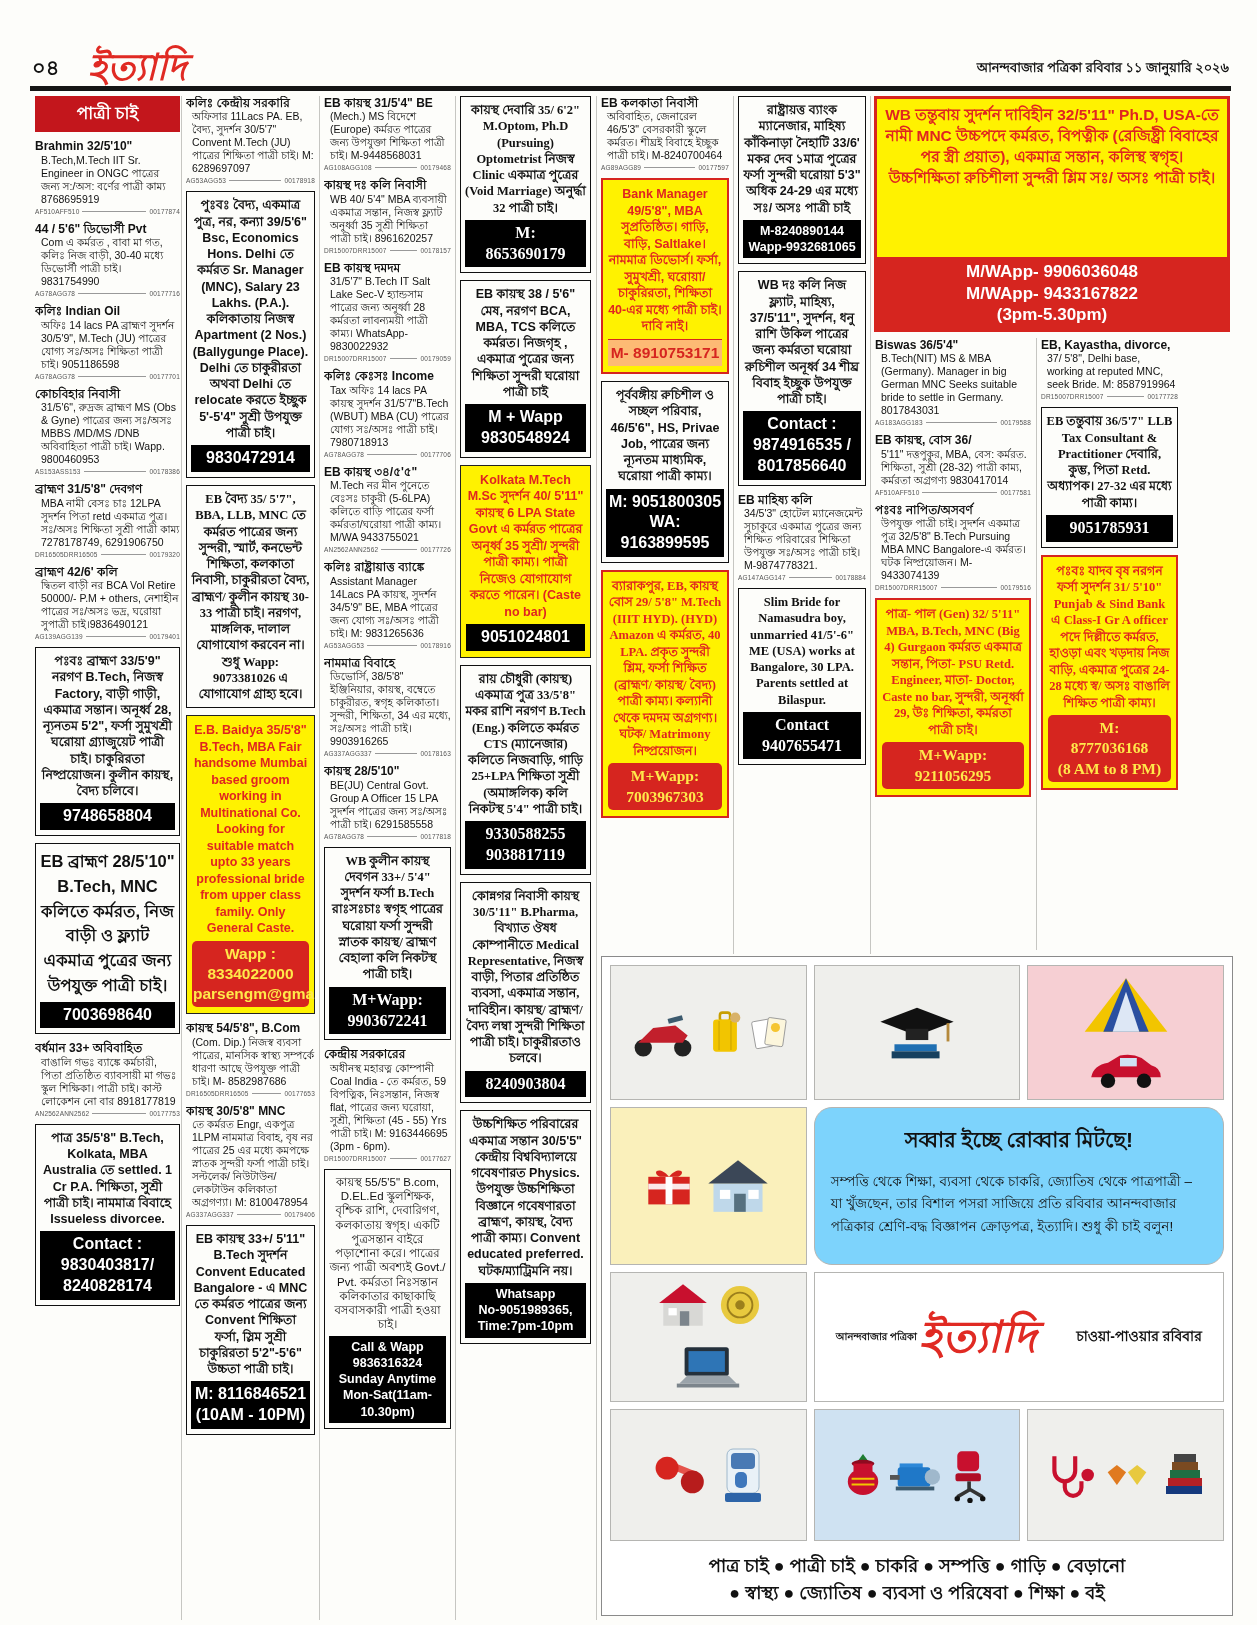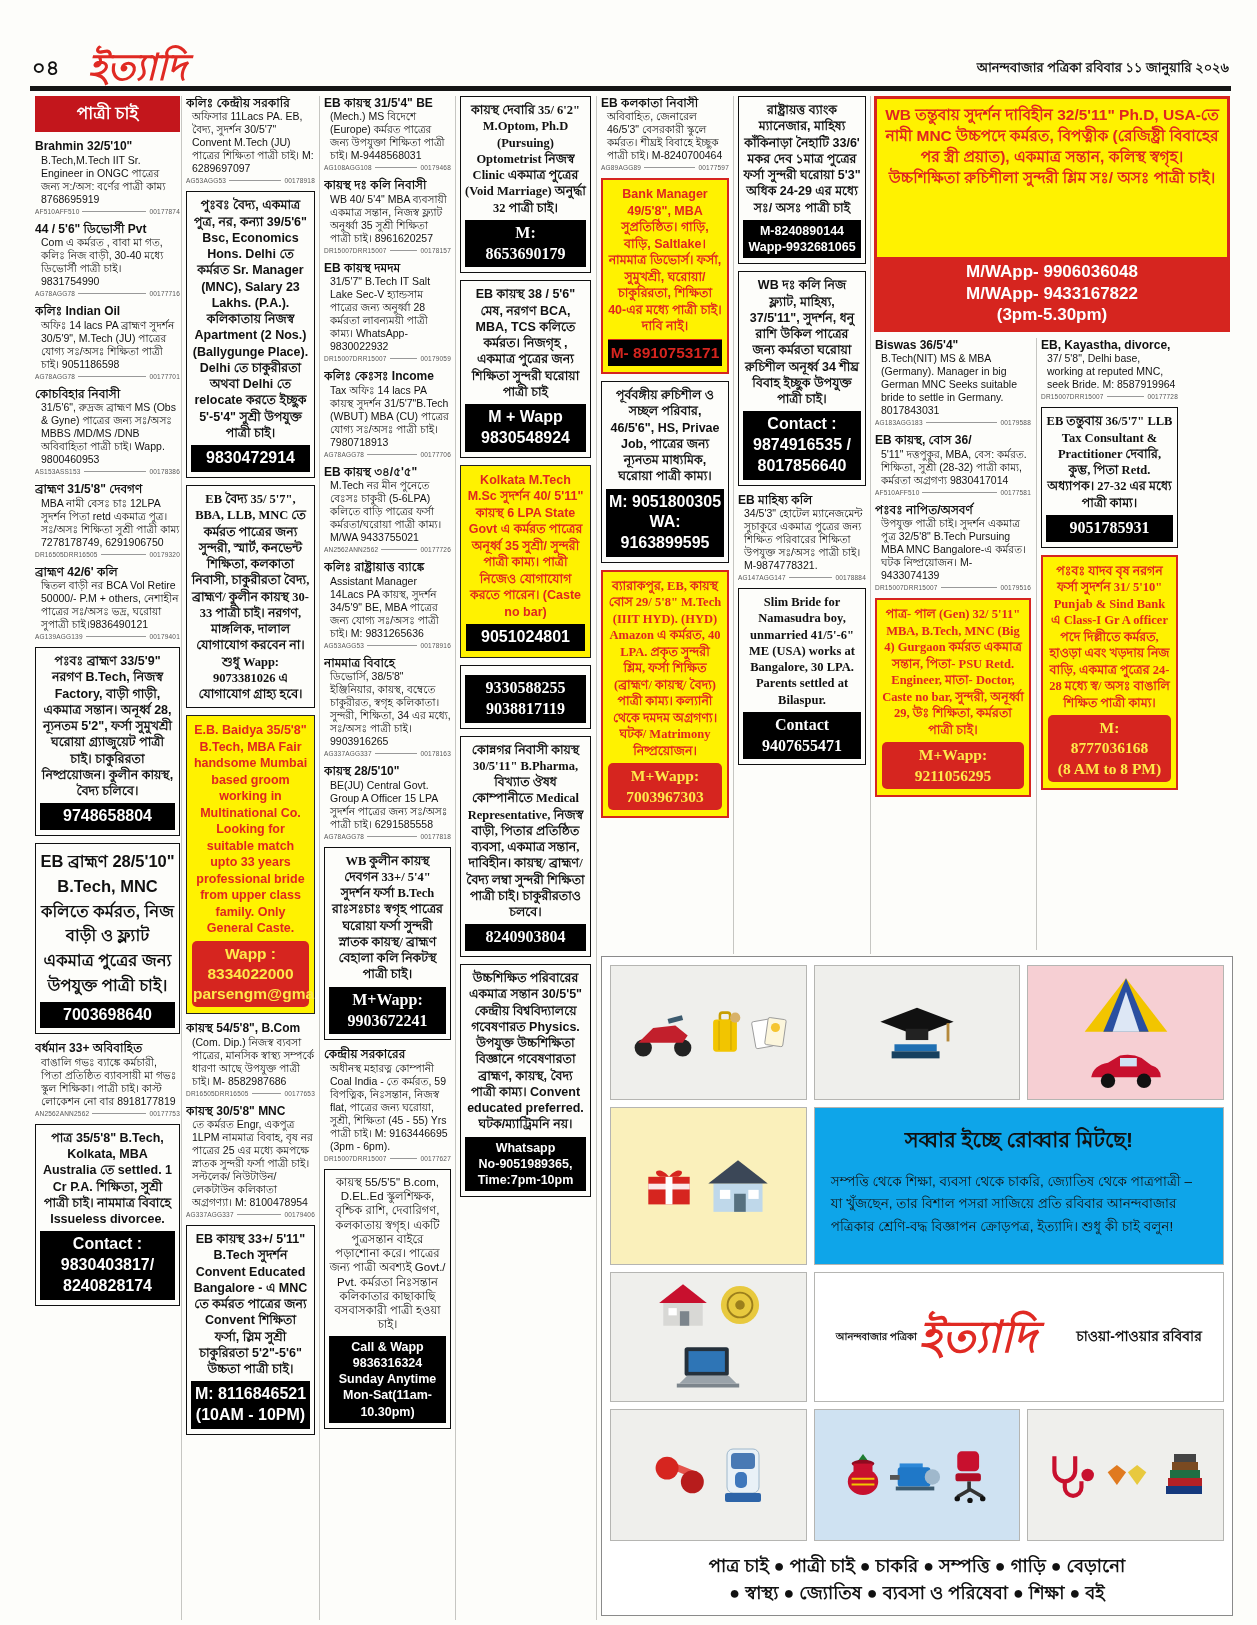--- a/index.html
+++ b/index.html
@@ -30,39 +30,39 @@
   .lg .ad-body{font-size:16.5px;font-weight:800;line-height:1.5;}
   .serif{font-family:"Liberation Serif",serif;}
   .yellow{background:#FFF200;border:1.5px solid #222;padding:6px 5px;text-align:center;}
   .yellow .ad-body{color:#E02520;font-weight:800;font-size:12.5px;line-height:1.32;}
   .red-border{border:2.5px solid #D6251F;}
   .section-head .ad-title{background:#C3161C;color:#fff;text-align:center;font-size:17px;padding:8px 4px;}
   .ad-banner{display:block;background:#000;color:#fff;font-weight:800;font-size:12.5px;line-height:1.3;
              text-align:center;padding:3px 1px;margin-top:4px;white-space:pre-line;}
   .ad-banner.xl{font-size:16px;}
   .ad-banner.red{background:#D6251F;color:#FFE94A;border-radius:5px;font-size:15.5px;}
-  .ad-banner.white-red{background:#000000;color:#D6251F;font-size:15.5px;border-top:1px solid #D6251F;}
+  .ad-banner.white-red{background:#fdba74;color:#D6251F;font-size:15.5px;border-top:1px solid #D6251F;}
 
   
   .featured{position:absolute;left:874px;top:96px;width:356px;height:236px;background:#FFF200;
             border:3px solid #D6251F;box-sizing:border-box;display:flex;flex-direction:column;}
   .f-body{flex:1;color:#E02520;font-weight:800;font-size:15.5px;line-height:1.35;text-align:center;padding:6px 8px;}
   .f-banner{background:#D6251F;color:#fff;font-weight:700;font-size:17px;line-height:1.25;text-align:center;
             padding:4px 2px;white-space:pre-line;}
 
   
   .promo{position:absolute;left:601px;top:956px;width:632px;height:660px;background:#fff;
          border:1.6px solid #8a8a8a;box-sizing:border-box;padding:8px;z-index:5;}
   .promo-grid{display:grid;height:100%;grid-template-columns:1fr 1.05fr 1fr;
               grid-template-rows:135px 158px 130px 132px 1fr;gap:7px;
               grid-template-areas:"a b c" "d e e" "f g g" "h i j" "k k k";}
   .tile{border:1px solid #b5b5b2;background:#efefec;display:flex;align-items:center;justify-content:center;
         gap:8px;flex-wrap:wrap;padding:5px;box-sizing:border-box;overflow:hidden;}
   .t-a{grid-area:a}.t-b{grid-area:b}.t-c{grid-area:c;background:#f6cfd3}.t-d{grid-area:d;background:#faf0bb}
-  .t-e{grid-area:e;background:#0ea5e9;display:block;padding:12px 16px;}
+  .t-e{grid-area:e;background:#7dd3fc;display:block;padding:12px 16px;border-radius:18px;}
   .t-f{grid-area:f}.t-g{grid-area:g;background:#fff;flex-direction:row;gap:2px;}
   .t-h{grid-area:h}.t-i{grid-area:i;background:#cfe2f2}.t-j{grid-area:j}
   .t-k{grid-area:k;border:none;background:#fff;}
   .promo-headline{font-size:21px;font-weight:800;text-align:center;margin:4px 0 12px 0;}
   .promo-body{font-size:13.5px;line-height:1.65;text-align:left;}
   .logo-top{font-size:10px;font-weight:700;}
   .logo-main{font-size:44px;font-weight:800;font-style:italic;color:#E02A23;line-height:1.05;}
   .logo-tagline{font-size:14px;font-weight:700;margin-left:38px;}
   .promo-categories{font-size:18px;font-weight:800;text-align:center;white-space:pre-line;line-height:1.5;}
   .ic{display:inline-block;line-height:0;}
@@ -391,20 +391,21 @@
 
   <div class="ad yellow">
 
     <div class="ad-body">Kolkata M.Tech M.Sc সুদর্শন 40/ 5'11" কায়স্থ 6 LPA State Govt এ কর্মরত পাত্রের অনূর্ধ্ব 35 সুশ্রী/ সুন্দরী পাত্রী কাম্য। পাত্রী নিজেও যোগাযোগ করতে পারেন। (Caste no bar)</div>
     <div class="ad-banner xl">9051024801</div>
 
   </div>
 
   <div class="ad box md serif">
 
+    <div class="ad-body">রায় চৌধুরী (কায়স্থ) একমাত্র পুত্র 33/5'8" মকর রাশি নরগণ B.Tech (Eng.) কলিতে কর্মরত CTS (ম্যানেজার) কলিতে নিজবাড়ি, গাড়ি 25+LPA শিক্ষিতা সুশ্রী (অমাঙ্গলিক) কলি নিকটস্থ 5'4" পাত্রী চাই।</div>
     <div class="ad-banner xl">9330588255
 9038817119</div>
 
   </div>
 
   <div class="ad box md serif">
 
     <div class="ad-body">কোন্নগর নিবাসী কায়স্থ 30/5'11" B.Pharma, বিখ্যাত ঔষধ কোম্পানীতে Medical Representative, নিজস্ব বাড়ী, পিতার প্রতিষ্ঠিত ব্যবসা, একমাত্র সন্তান, দাবিহীন। কায়স্থ/ ব্রাহ্মণ/ বৈদ্য লম্বা সুন্দরী শিক্ষিতা পাত্রী চাই। চাকুরীরতাও চলবে।</div>
     <div class="ad-banner xl">8240903804</div>
 

